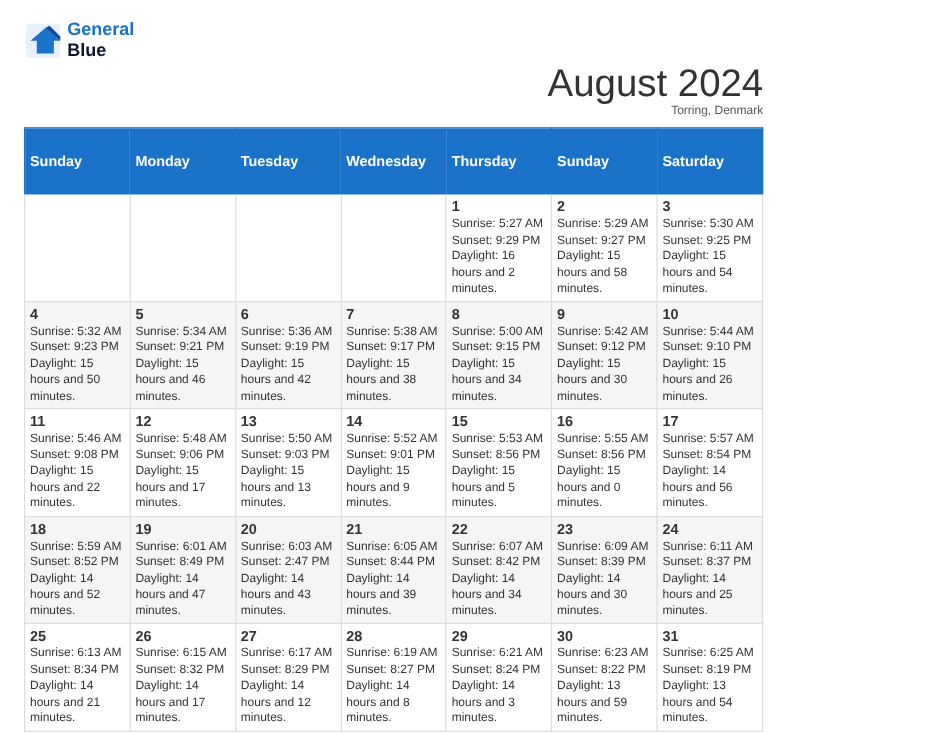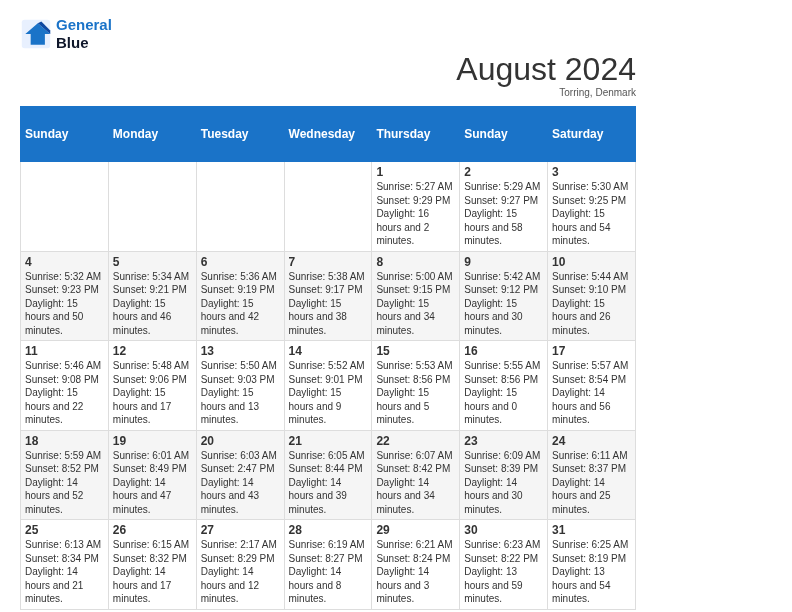--- a/index.html
+++ b/index.html
@@ -341,21 +341,21 @@
           </td>
           <td>
             <span class="day-num">26</span>
             <div class="day-info">Sunrise: 6:15 AM
 Sunset: 8:32 PM
 Daylight: 14 hours
 and 17 minutes.</div>
           </td>
           <td>
             <span class="day-num">27</span>
-            <div class="day-info">Sunrise: 2:17 AM
+            <div class="day-info">Sunrise: 6:17 AM
 Sunset: 8:29 PM
 Daylight: 14 hours
 and 12 minutes.</div>
           </td>
           <td>
             <span class="day-num">28</span>
             <div class="day-info">Sunrise: 6:19 AM
 Sunset: 8:27 PM
 Daylight: 14 hours
 and 8 minutes.</div>

